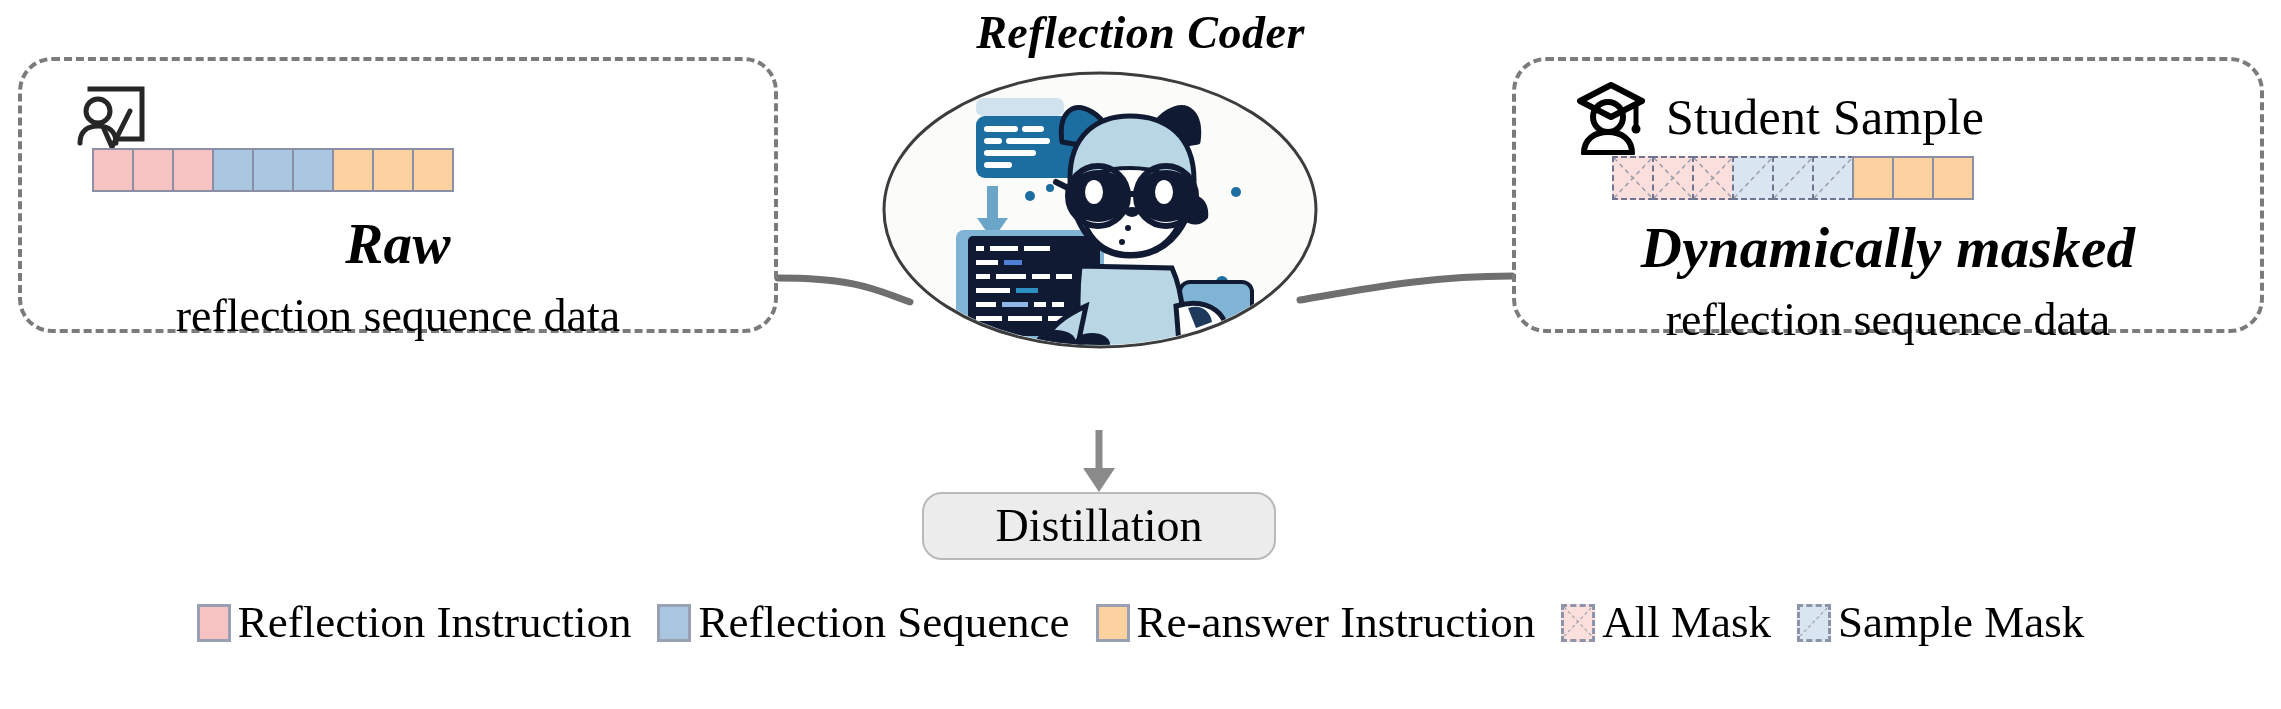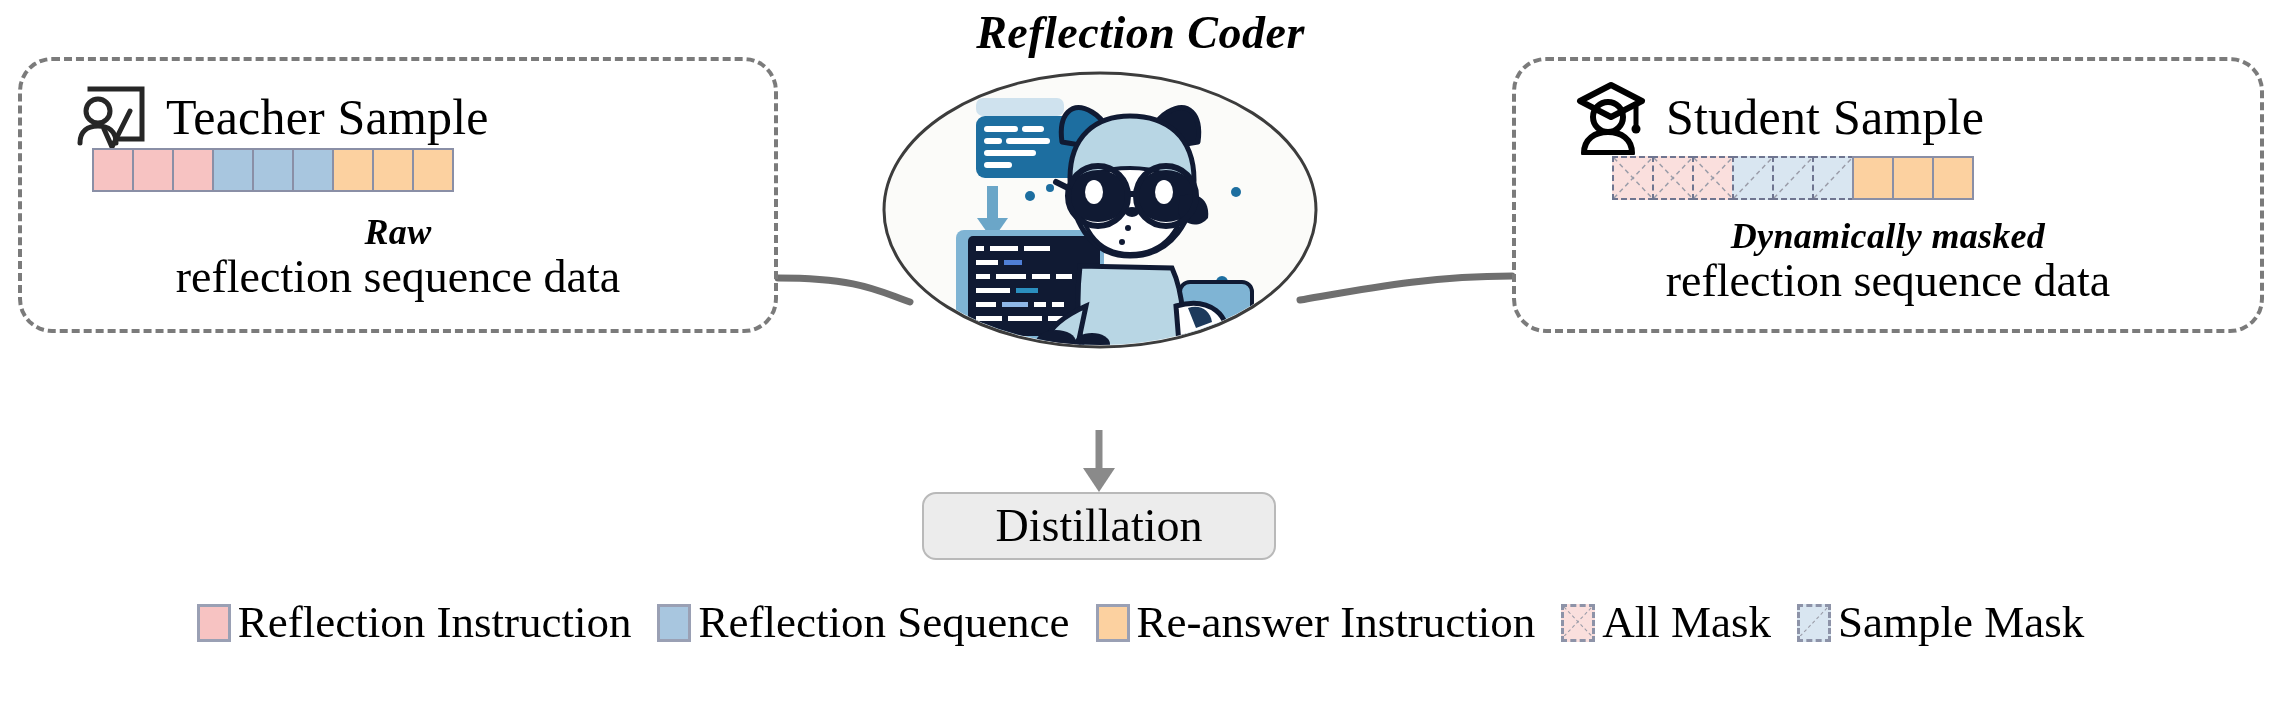--- a/index.html
+++ b/index.html
@@ -77,27 +77,27 @@
     position: absolute;
     text-align: center;
     line-height: 1.04;
   }
   #teacher-caption { left: 18px; top: 214px; width: 760px; }
   #student-caption { left: 1512px; top: 218px; width: 752px; }
   .caption .emph {
     display: block;
     font-weight: bold;
     font-style: italic;
-    font-size: 36px;
+    font-size: 57px;
     letter-spacing: 0.3px;
   }
   .caption .sub {
     display: block;
     font-size: 46px;
-    margin-top: 2px;
+    margin-top: 19px;
   }
 
   
   #center-title {
     position: absolute;
     left: 0; top: 6px;
     width: 2281px;
     text-align: center;
     font-size: 46px;
     font-weight: bold;
@@ -114,21 +114,21 @@
   }
 
   #distill-box {
     position: absolute;
     left: 922px;
     top: 492px;
     width: 354px;
     height: 68px;
     background: #ececec;
     border: 2px solid #b9b9b9;
-    border-radius: 14px;
+    border-radius: 20px;
     display: flex;
     align-items: center;
     justify-content: center;
     box-sizing: border-box;
   }
   #distill-box .lbl { font-size: 46px; line-height: 1; }
 
   #connectors {
     position: absolute;
     left: 0; top: 0;
@@ -176,21 +176,20 @@
 </svg>
 
 <div class="panel" id="teacher-panel">
   <div class="panel-head">
     <svg class="icon-box" viewBox="0 0 74 76">
       <path d="M16 10 H68 V60 H44" fill="none" stroke="#262626" stroke-width="5" stroke-linecap="square"></path>
       <circle cx="24" cy="32" r="12" fill="none" stroke="#262626" stroke-width="5"></circle>
       <path d="M6 64 C6 52, 14 47, 24 47 C34 47, 42 52, 42 64" fill="none" stroke="#262626" stroke-width="5" stroke-linecap="round"></path>
       <path d="M30 50 L38 68 L56 32" fill="none" stroke="#262626" stroke-width="5" stroke-linecap="round" stroke-linejoin="round"></path>
     </svg>
-    <div class="panel-title">Teacher Sample</div>
   </div>
 </div>
 <div class="strip" id="teacher-strip">
     <div class="cell pink"></div>
     <div class="cell pink"></div>
     <div class="cell pink"></div>
     <div class="cell blue"></div>
     <div class="cell blue"></div>
     <div class="cell blue"></div>
     <div class="cell orange"></div>

